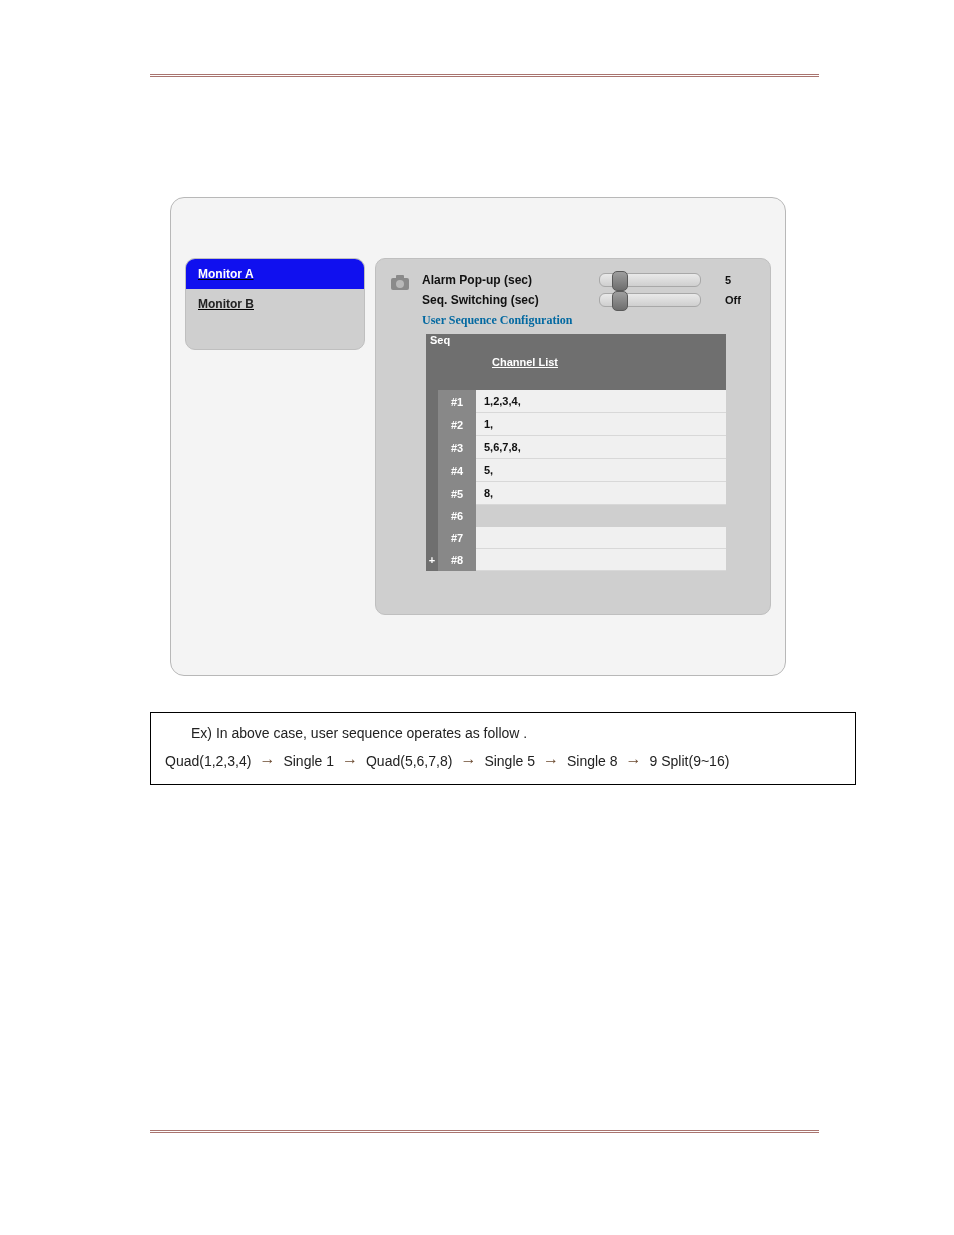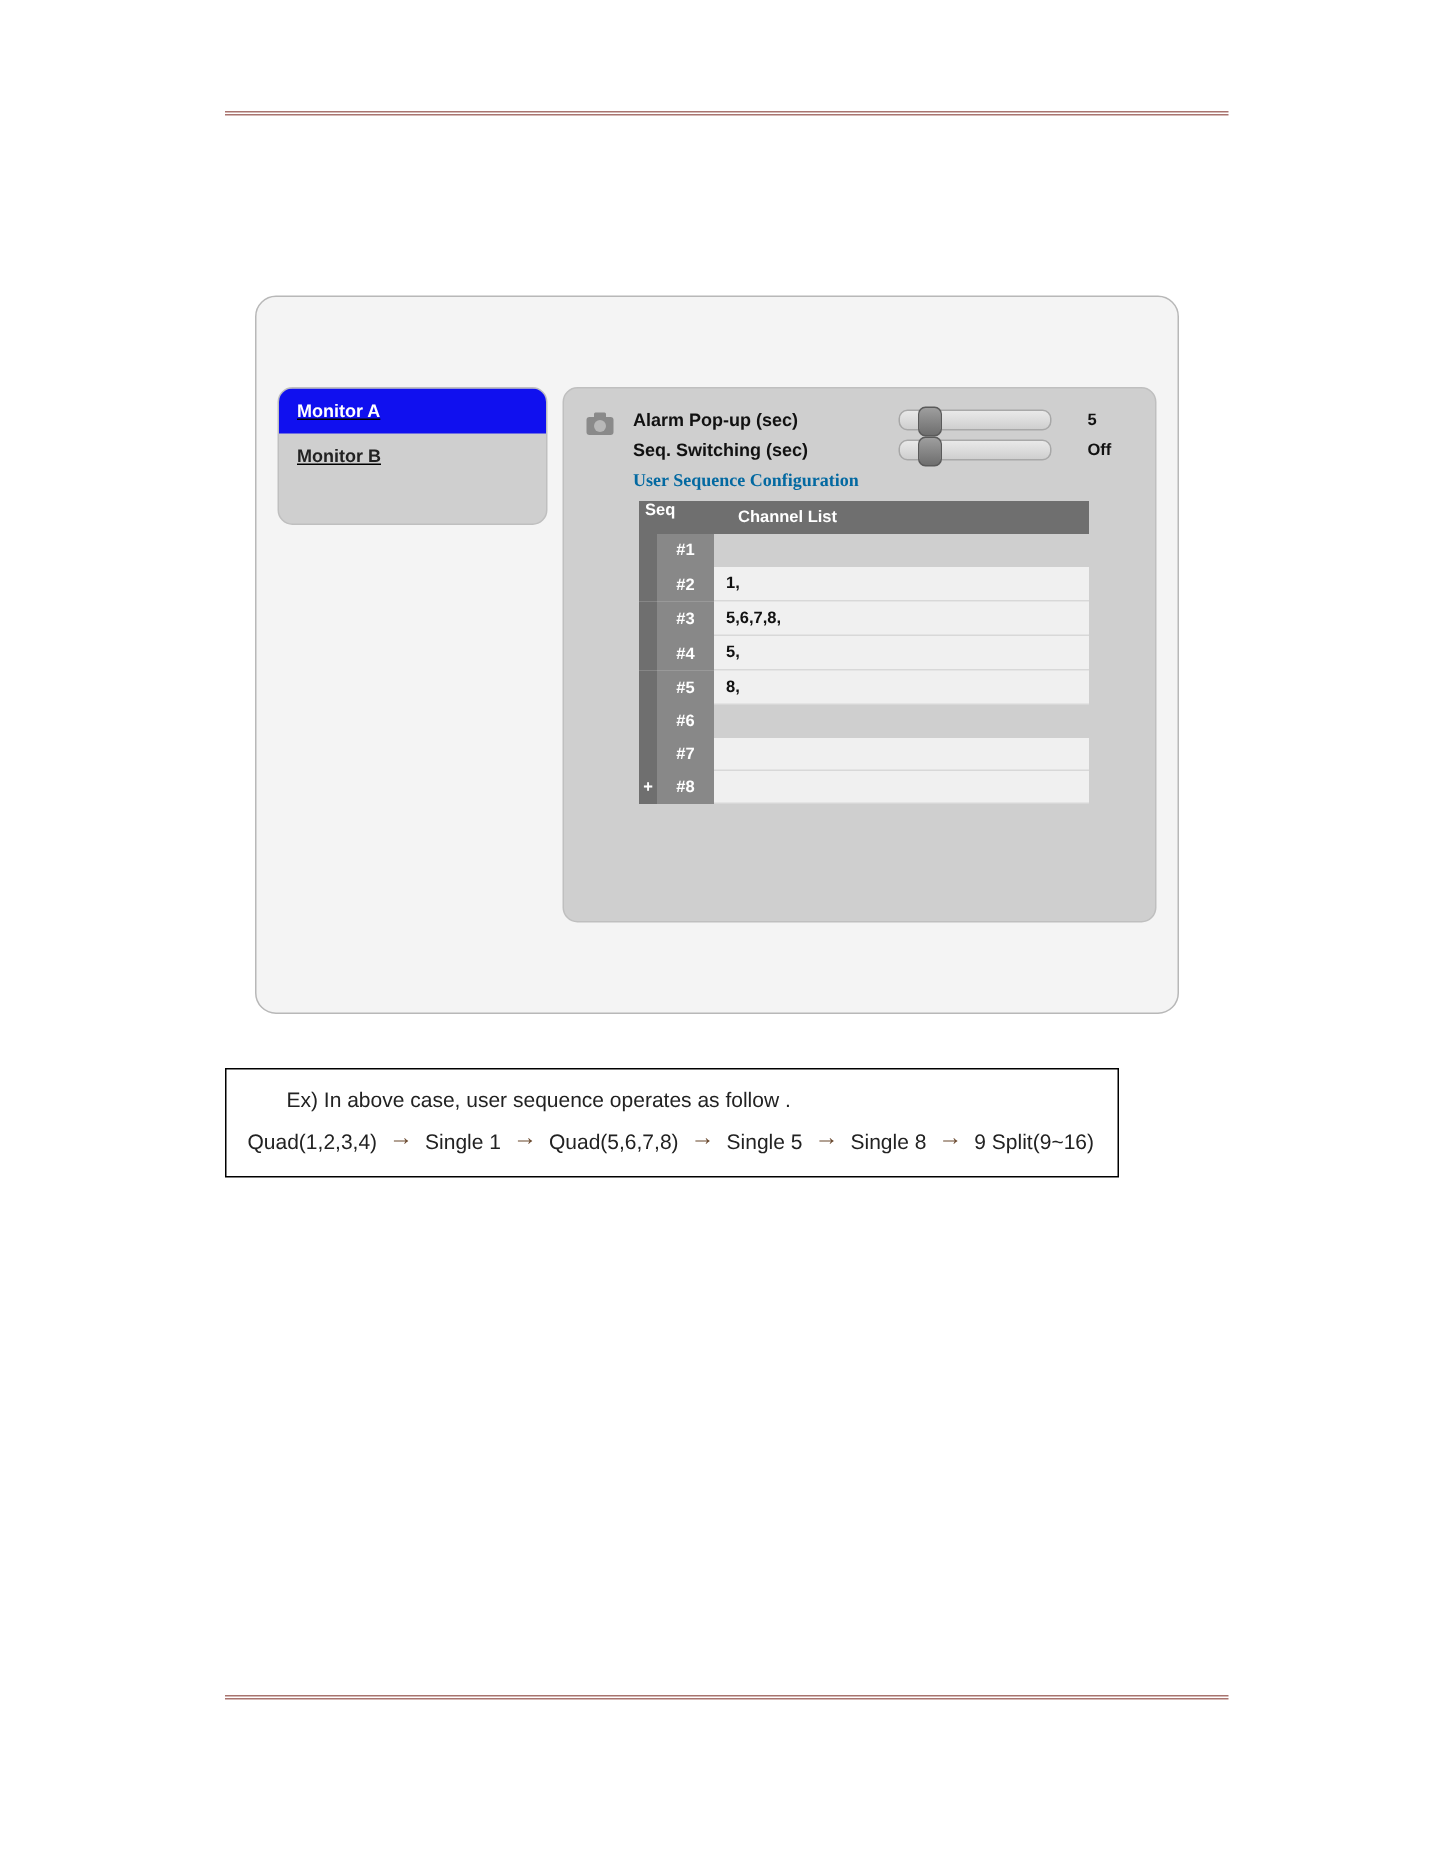--- a/index.html
+++ b/index.html
@@ -41,27 +41,27 @@
   .row .lbl{width:165px;font-size:12px;font-weight:bold;color:#111;}
   .slider{width:100px;height:12px;border-radius:6px;
     background:linear-gradient(#e9e9e9,#cfcfcf);border:1px solid #a8a8a8;position:relative;}
   .slider .thumb{position:absolute;top:-3px;width:14px;height:18px;border-radius:5px;
     background:linear-gradient(#9e9e9e,#6e6e6e);border:1px solid #5a5a5a;}
   .slider-val{margin-left:12px;font-size:11px;font-weight:bold;color:#111;width:26px;}
   .subhead{font-size:12px;font-weight:bold;color:#0369a1;margin:6px 0 6px 0;font-family:Liberation Serif, serif;}
   .seq-table{margin-left:4px;width:300px;}
   .seq-head{display:flex;background:var(--table-header);color:#fff;font-size:11px;font-weight:bold;}
   .seq-head .c1{width:50px;padding:0 4px;text-align:left;}
-  .seq-head .c2{flex:1;padding:5px 8px;}
+  .seq-head .c2{flex:1;padding:22px 8px;text-decoration:underline;}
   .seq-row{display:flex;font-size:11px;font-weight:bold;}
   .seq-row .plus{width:12px;background:var(--table-header);color:#fff;display:flex;align-items:center;justify-content:center;}
   .seq-row .idx{width:38px;background:var(--table-cell-dark);color:#fff;display:flex;align-items:center;justify-content:center;padding:5px 0;}
   .seq-row .val{flex:1;background:var(--table-cell-light);color:#111;padding:5px 8px;border-bottom:1px solid #d8d8d8;}
   
-  .info-box{position:absolute;left:150px;top:712px;width:596px;
+  .info-box{position:absolute;left:150px;top:712px;width:706px;
     border-top:1px solid #000;border-left:1px solid #000;border-right:1px solid #000;border-bottom:1px solid #000;
     padding:10px 14px 12px 14px;box-sizing:border-box;
     font-size:14px;color:#222;line-height:1.55;}
   .info-box .line1{padding-left:26px;}
   .info-seq{display:flex;flex-wrap:wrap;align-items:flex-start;gap:2px 4px;margin-top:6px;}
   .info-seq .arw{color:var(--arrow-brown);font-weight:bold;font-size:16px;line-height:1;padding:0 4px;}
   .info-seq .step{white-space:nowrap;}
 </style>
 </head>
 <body>
@@ -107,20 +107,21 @@
 
         <div class="seq-table">
           <div class="seq-head">
             <div class="c1">Seq</div>
             <div class="c2">Channel List</div>
           </div>
           <div id="seq-rows">
               <div class="seq-row">
                 <div class="plus"></div>
                 <div class="idx">#1</div>
+                <div class="val">1,2,3,4,</div>
               </div>
               <div class="seq-row">
                 <div class="plus"></div>
                 <div class="idx">#2</div>
                 <div class="val">1,</div>
               </div>
               <div class="seq-row">
                 <div class="plus"></div>
                 <div class="idx">#3</div>
                 <div class="val">5,6,7,8,</div>

